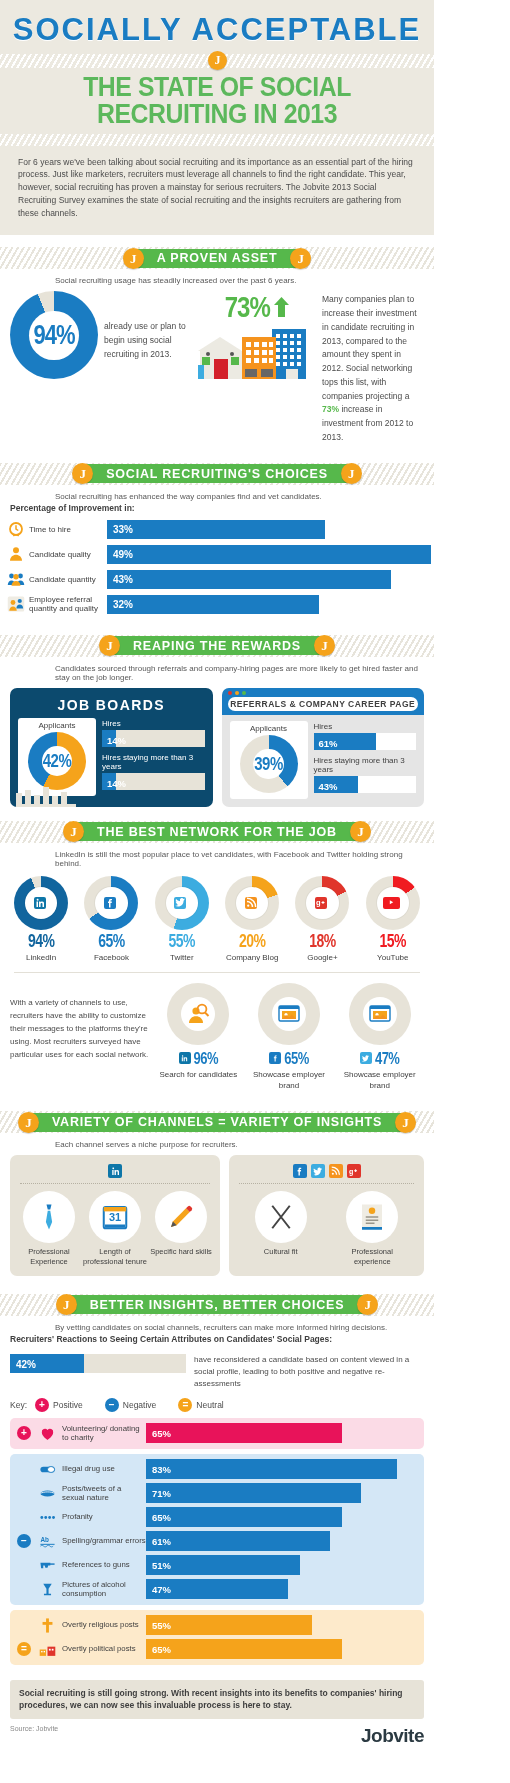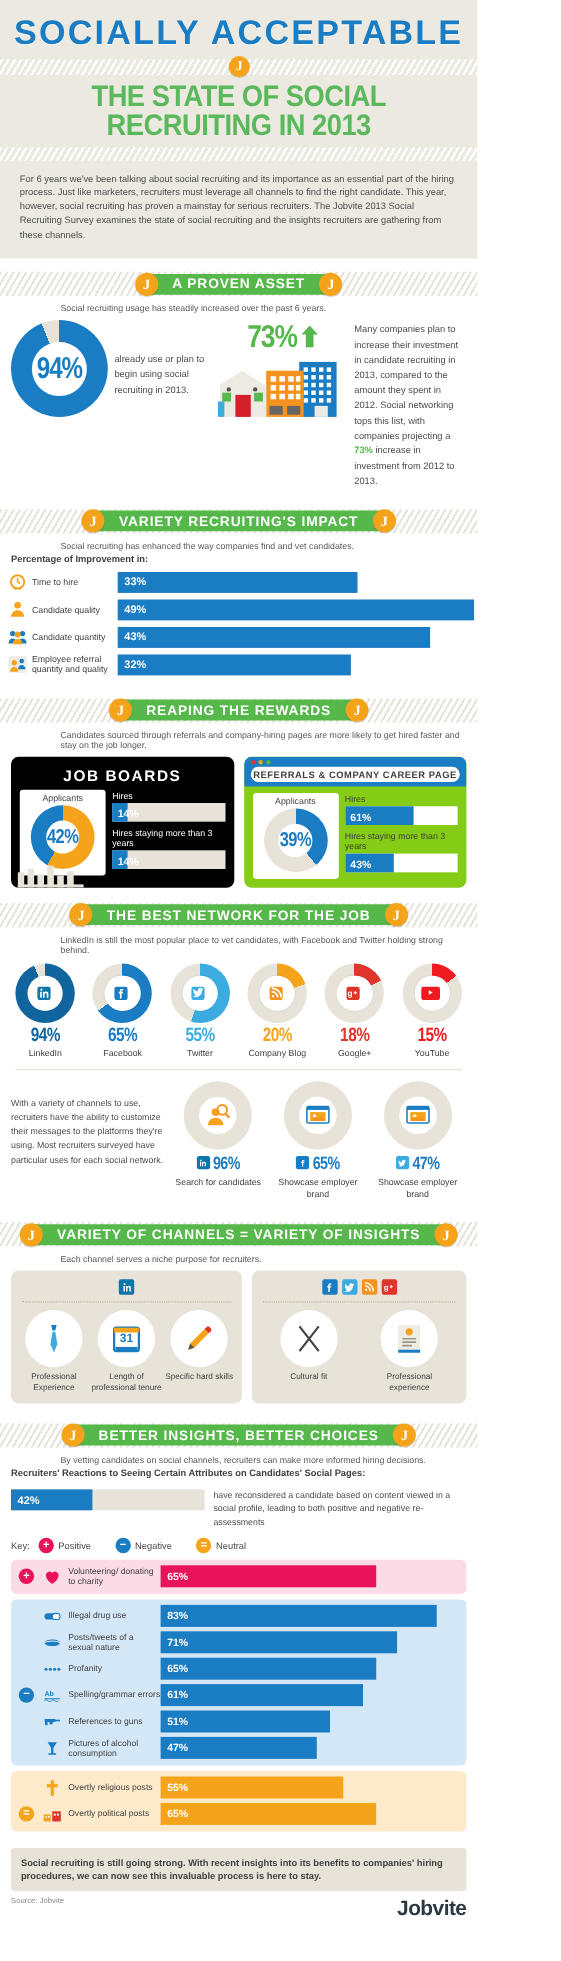--- a/index.html
+++ b/index.html
@@ -121,22 +121,22 @@
   .impact-label { width: 78px; flex: 0 0 78px; font-size: 8px; line-height: 1.15; color: #3f3f3f; }
   .impact-bar-area { flex: 1; height: 19px; position: relative; }
   .impact-bar {
     background: #1a7cc2; height: 19px; display: flex; align-items: center;
     color: #fff; font-size: 10px; font-weight: bold; padding-left: 6px;
   }
 
   
   .rewards { display: flex; gap: 9px; padding: 4px 10px 2px; }
   .panel { flex: 1; border-radius: 7px; padding: 6px 8px 8px; position: relative; overflow: hidden; }
-  .panel.jb { background: #000000; }
-  .panel.rf { background: #84cc16; padding-top: 4px; }
+  .panel.jb { background: #0c4a6e; }
+  .panel.rf { background: #e5e5e5; padding-top: 4px; }
   .panel-title-jb {
     text-align: center; color: #fff; font-size: 14px; font-weight: bold;
     letter-spacing: 1.4px; padding: 3px 0 5px;
   }
   .browser-bar {
     background: #1a7cc2; border-radius: 5px 5px 0 0; margin: -4px -8px 6px; padding: 3px 6px 4px;
   }
   .dots { display: flex; gap: 3px; margin-bottom: 2px; }
   .dot { width: 4px; height: 4px; border-radius: 50%; }
   .panel-title-rf {
@@ -332,21 +332,21 @@
     </div>
 
     <div class="proven-right">
       <span>Many companies plan to increase their investment in candidate recruiting in 2013, compared to the amount they spent in 2012. Social networking tops this list, with companies projecting a </span><span class="g73">73%</span><span> increase in investment from 2012 to 2013.</span>
     </div>
   </div>
 
   <div class="banner-wrap">
     <div class="banner">
       <span class="jbadge left">J</span>
-      <span class="label">VARIETY RECRUITING'S IMPACT</span>
+      <span class="label">SOCIAL RECRUITING'S CHOICES</span>
       <span class="jbadge right">J</span>
     </div>
   </div>
   <div class="sub">Social recruiting has enhanced the way companies find and vet candidates.</div>
   <div class="sub2">Percentage of Improvement in:</div>
 
   <div class="impact-rows" id="impact-rows">
       <div class="impact-row">
         <div class="impact-icon">
           <svg width="18" height="18" viewBox="0 0 24 24">

